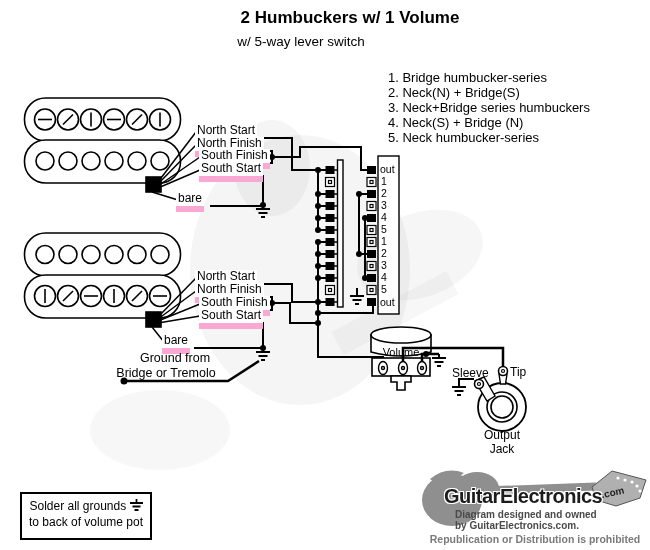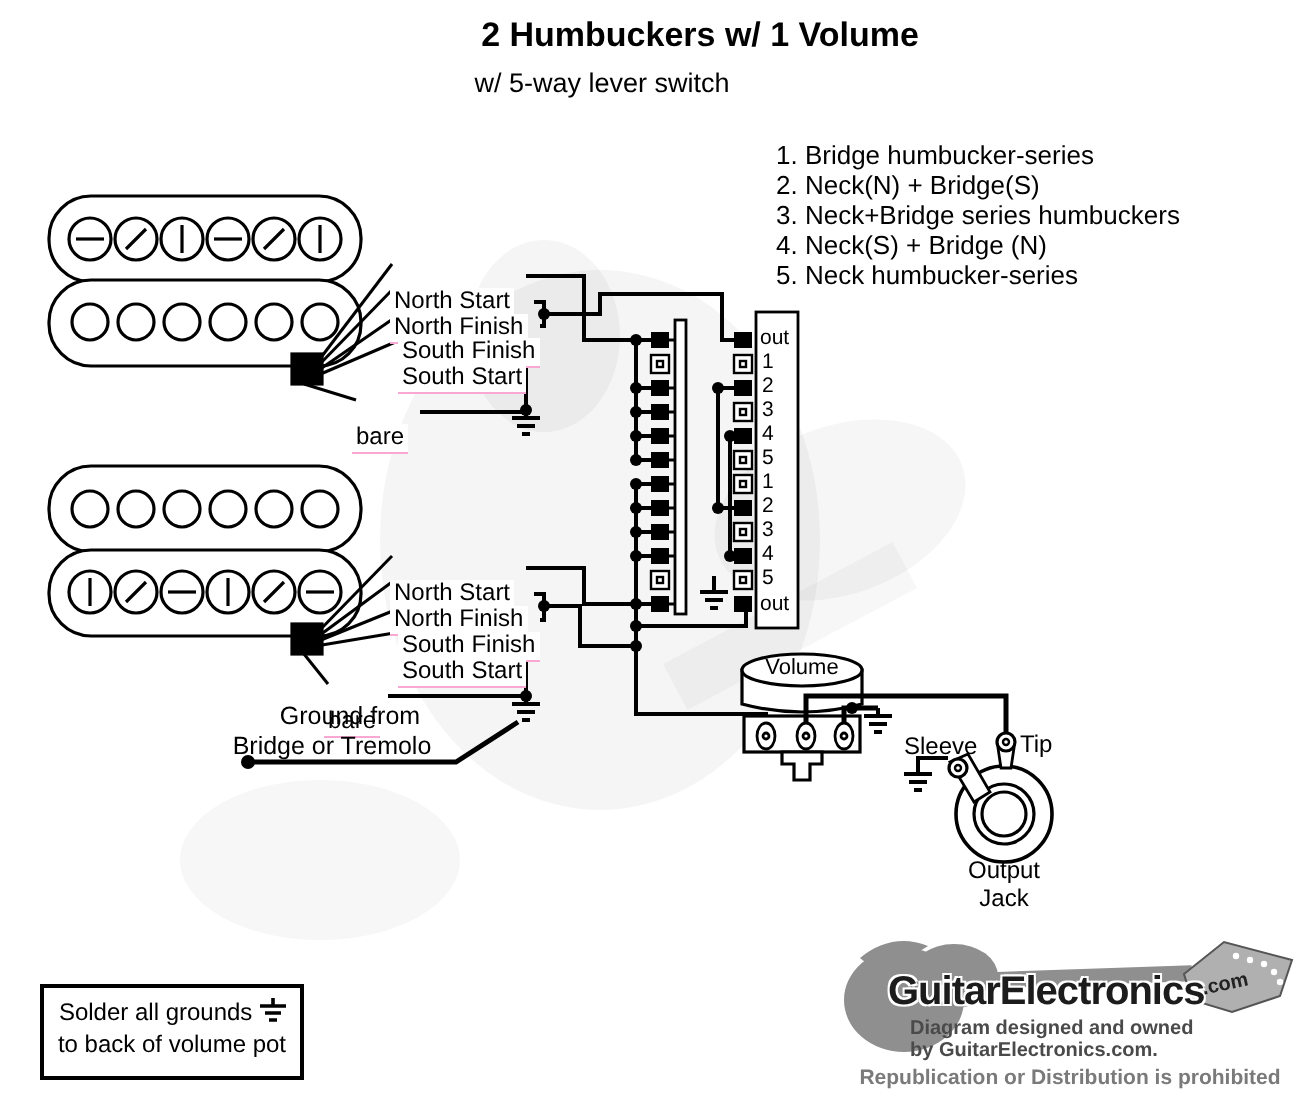--- a/index.html
+++ b/index.html
@@ -3,25 +3,25 @@
 <meta charset="utf-8">
 <style>
   html,body{margin:0;padding:0;background:#fff;}
   #stage{position:relative;width:650px;height:550px;background:#fff;overflow:hidden;
          font-family:"Liberation Sans",sans-serif;color:#000;}
   #art{position:absolute;left:0;top:0;}
   .abs{position:absolute;}
   .title{width:650px;text-align:center;top:8px;left:0;font-size:17px;font-weight:bold;padding-left:25px;}
   .subtitle{width:602px;text-align:center;top:34px;left:0;font-size:13.5px;}
   .pos-item{left:388px;font-size:13px;line-height:15px;white-space:nowrap;text-align:right;}
-  .wl{background:#fff;border-bottom:1px solid #f9a8d4;font-size:12px;line-height:13px;
-      padding:0 2px 1px 2px;white-space:nowrap;margin-top:20px;}
+  .wl{background:#fff;border-bottom:6px solid #f9a8d4;font-size:12px;line-height:13px;
+      padding:0 2px 1px 2px;white-space:nowrap;}
   .gnote{font-size:12.5px;text-align:center;white-space:nowrap;}
   .term{font-size:10.5px;line-height:11px;width:18px;}
-  .potlabel{left:371px;top:328px;width:60px;text-align:center;font-size:11px;}
+  .potlabel{left:371px;top:346px;width:60px;text-align:center;font-size:11px;}
   .jacklbl{font-size:12px;white-space:nowrap;}
   .jackcap{left:470px;top:428px;width:64px;text-align:center;font-size:12px;line-height:14px;}
   .solderbox{left:20px;top:492px;width:128px;height:40px;border:2px solid #000;
              font-size:12px;line-height:16px;text-align:center;padding-top:4px;}
   .brand{left:444px;top:485px;font-size:20px;font-weight:bold;letter-spacing:-0.5px;color:#1c1c1c;
          text-shadow:1px 1px 0 #fff,-1px -1px 0 #fff,1px -1px 0 #fff,-1px 1px 0 #fff;white-space:nowrap;}
   .domain{left:601px;top:487px;font-size:10px;font-weight:bold;color:#222;transform:rotate(-12deg);}
   .credit{left:455px;width:165px;text-align:left;font-size:10px;font-weight:bold;color:#4a4a4a;white-space:nowrap;}
   .notice{left:422px;top:533px;width:226px;text-align:center;font-size:10.5px;font-weight:bold;
           color:#7a7a7a;white-space:nowrap;}

